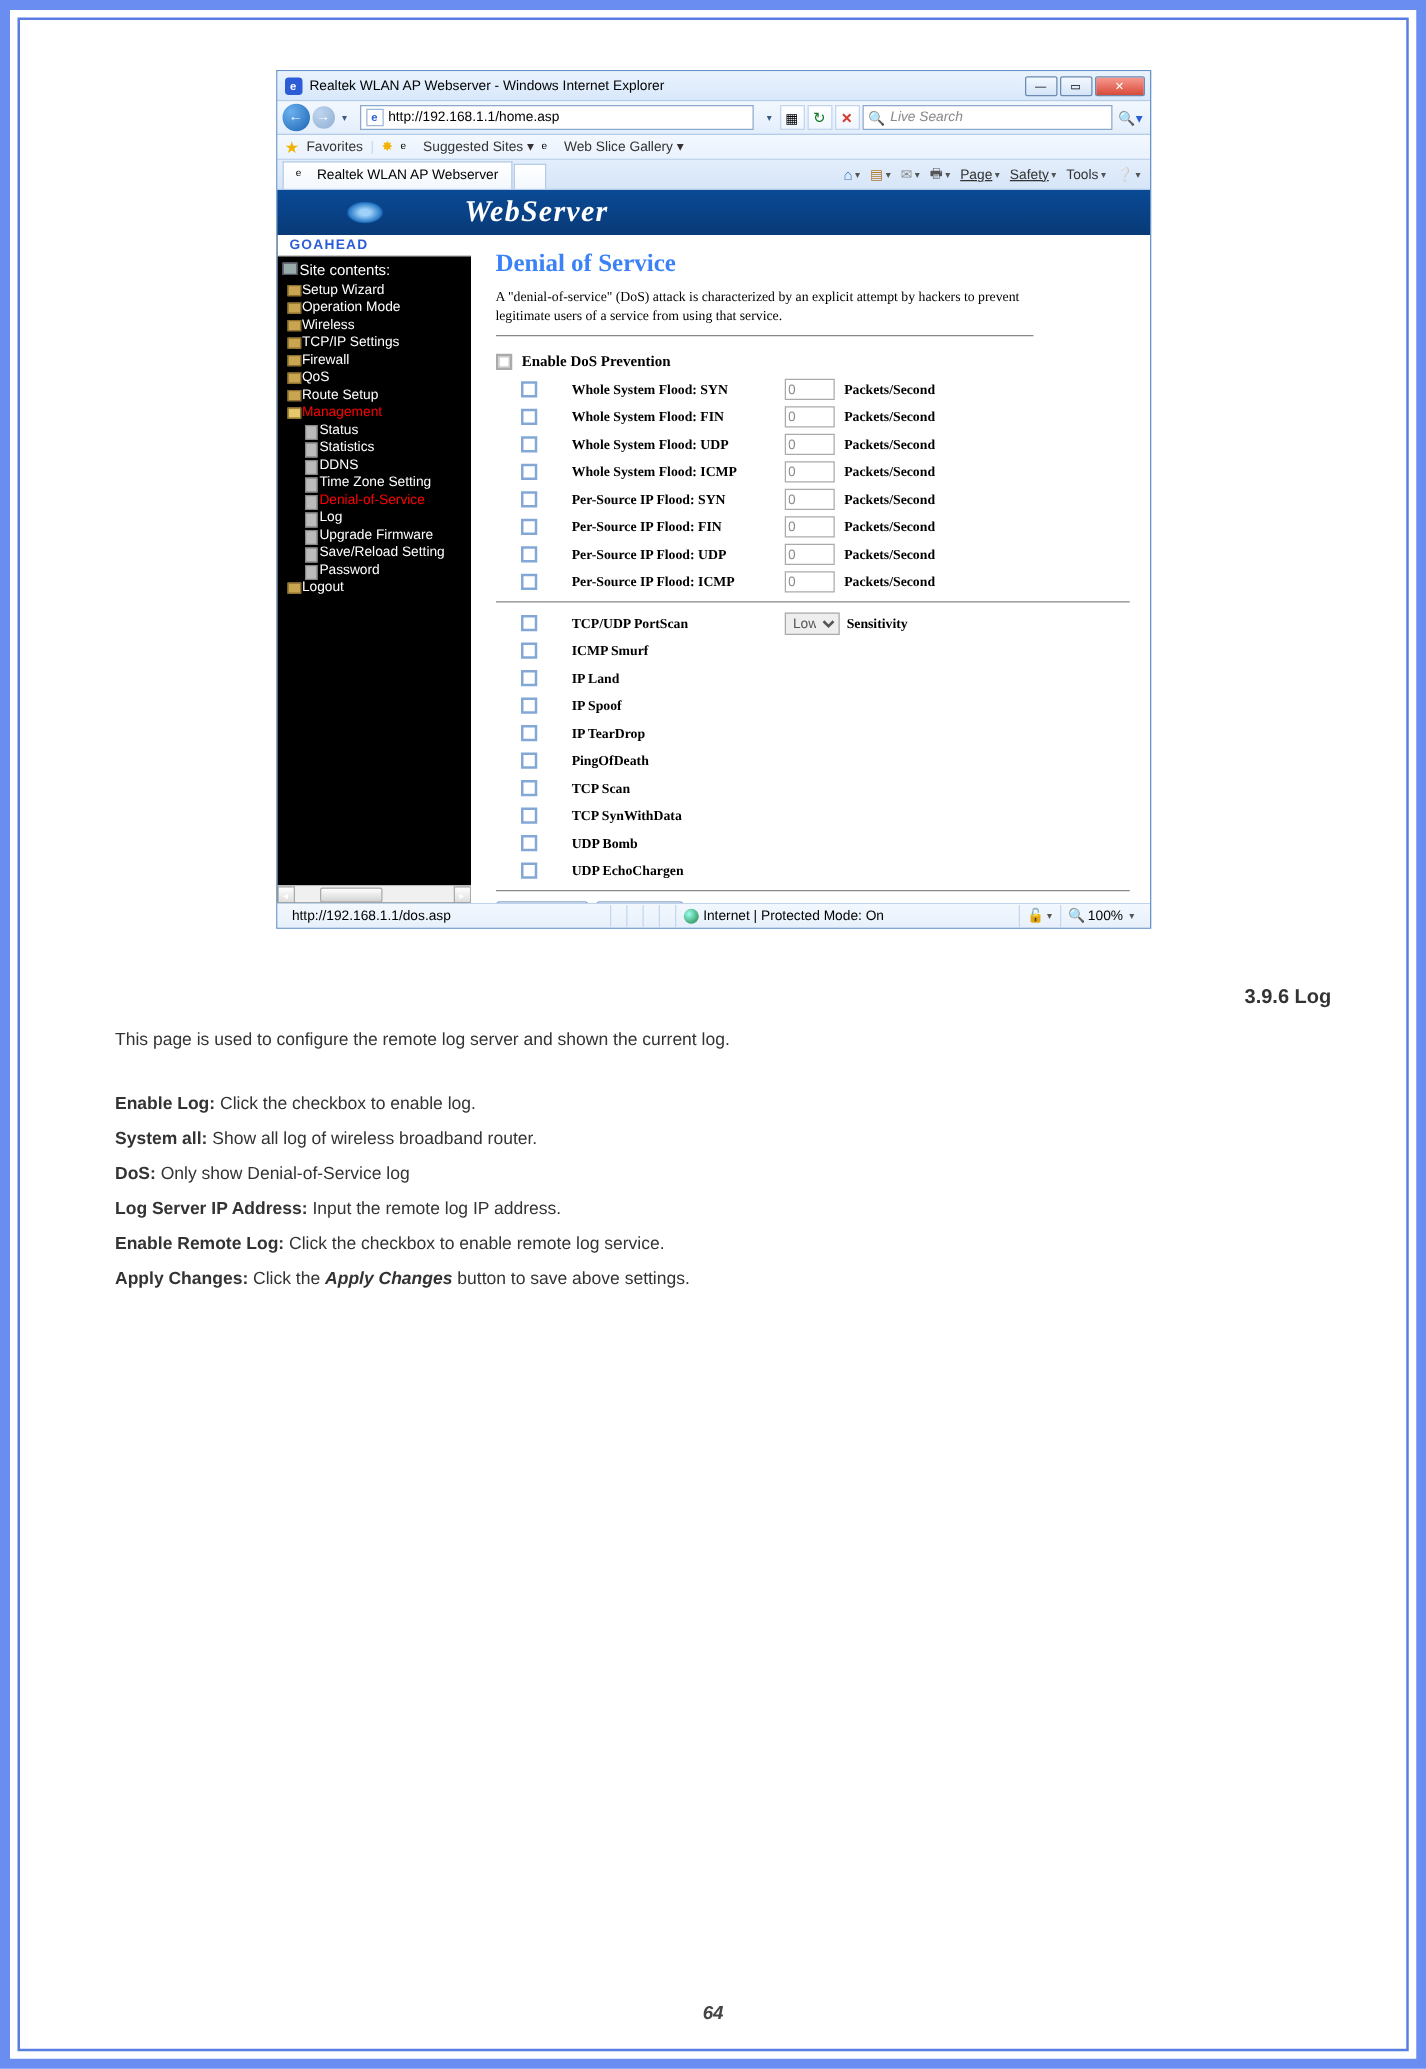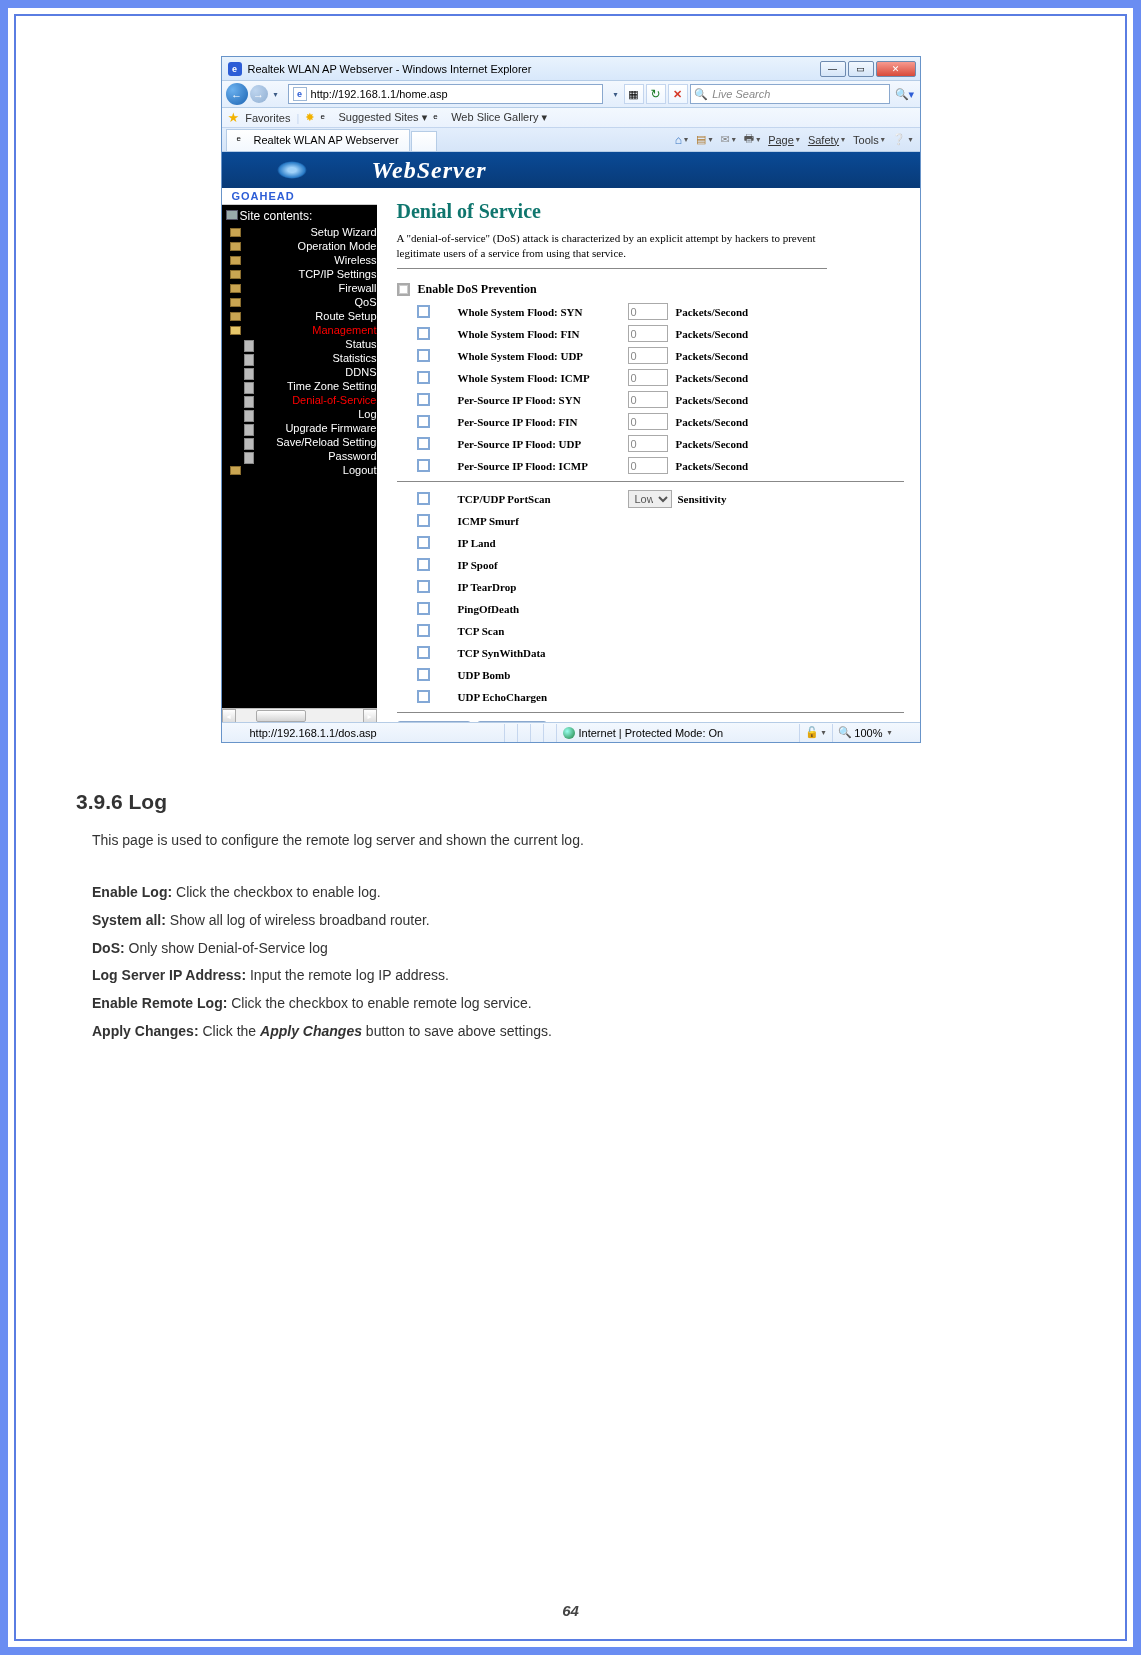--- a/index.html
+++ b/index.html
@@ -56,59 +56,59 @@
   .app-logo { width:140px; height:36px; background:linear-gradient(#0a4a96,#083a77); display:flex; align-items:center; justify-content:center;}
   .logo-swirl { width:30px;height:18px;background:radial-gradient(ellipse at center,#9fd1f9 20%,#2a7cc8 60%,transparent 70%); border-radius:50%;}
   .app-header-title { font-family:'Times New Roman',serif; font-size:24px; font-style:italic; font-weight:bold; letter-spacing:1px; padding-left:10px;}
   .app-body { display:flex; height:calc(100% - 36px);}
 
   .sidebar { width:155px; background:#000; color:#fff; font-size:11px; overflow:hidden; position:relative;}
   .goahead { color:#2d5dd6; background:#fff; font-weight:bold; font-size:11px; letter-spacing:1px; padding:2px 0 2px 10px; border-bottom:1px solid #ccc;}
   .tree { padding:2px 0 0 4px; line-height:14px;}
   .tree-title { color:#fff; font-weight:normal; font-size:12px; padding:2px 0 2px 14px; position:relative;}
   .tree-title::before{content:""; position:absolute; left:0;top:3px; width:10px;height:8px;background:#9aa; border:1px solid #556;}
-  .tree-item { padding-left:16px; position:relative; white-space:nowrap;text-align:right;}
+  .tree-item { padding-left:16px; position:relative; white-space:nowrap;}
   .tree-item.sub { padding-left:30px;}
   .tree-item::before { content:""; position:absolute; left:4px; top:3px; width:9px; height:7px; background:#c9a552; border:1px solid #8a6d2e;}
   .tree-item.folder::before { background:#c9a552;}
   .tree-item.folder-open::before { background:#e6c76a;}
   .tree-item.mgmt { color:#f00;}
   .tree-item.dos { color:#f00;}
   .tree-item.sub::before { left:18px; background:#bbb; border-color:#888; width:8px; height:10px;}
   .sidebar-scroll{position:absolute;bottom:0;left:0;right:0;height:14px;background:#eee;border-top:1px solid #bbb;display:flex;}
   .sidebar-scroll .sarrow{width:14px;height:14px;background:linear-gradient(#fff,#ddd);border:1px solid #aaa;font-size:8px;display:flex;align-items:center;justify-content:center;}
   .sidebar-scroll .strack{flex:1;background:#f0f0f0;}
   .sidebar-scroll .sthumb{width:50px;height:12px;margin:1px 0 0 20px;background:linear-gradient(#fff,#d5d5d5);border:1px solid #aaa;border-radius:2px;}
 
   .main { flex:1; background:#fff; padding:12px 16px 10px 20px; overflow-y:auto; font-family:'Times New Roman',serif; position:relative;}
-  .main h1 { font-size:20px; color:#0f766e; font-weight:bold; margin:0 0 8px 0; font-family:'Times New Roman',serif;}
+  .main h1 { font-size:20px; color:#3b82f6; font-weight:bold; margin:0 0 8px 0; font-family:'Times New Roman',serif;}
   .main .intro { font-size:11px; color:#000; width:430px; line-height:1.4; padding-bottom:6px; border-bottom:1px solid #888; margin-bottom:10px; font-family:'Times New Roman',serif;}
   .form-row { display:flex; align-items:center; height:22px; font-size:11px;}
   .chk { width:13px; height:13px; border:2px solid #83a8d6; background:#fff; margin-right:8px; display:inline-block;}
   .chk.grey { border-color:#aaa; box-shadow:inset 0 0 0 1px #ccc;}
   .form-heading { font-weight:bold; font-size:12px;}
   .form-label { font-weight:bold; font-size:11px; width:170px; margin-left:20px;}
   .form-label.noinput{width:auto;}
   .num-input { width:40px; height:17px; border:1px solid #aaa; background:#fff; color:#888; padding:0 2px; font-size:11px; margin-right:8px;}
   .unit-label { font-weight:bold; font-size:11px;}
   .sel {width:44px;height:18px;border:1px solid #aaa;background:#eee;font-size:11px;color:#555;padding:0 2px;margin-right:6px;}
   .btn { background:linear-gradient(#fbfdff,#e8f0f9); border:1px solid #8aa8ce; border-radius:3px; font-size:11px; padding:2px 10px; margin-right:6px; font-family:Tahoma,sans-serif;}
   .form-section{border-bottom:1px solid #888; padding-bottom:4px; margin-bottom:6px;}
   .form-group{margin-left:0px;}
 
-  .statusbar { background:linear-gradient(#f3f8fe,#e7f0fb); border-top:1px solid #b5cce6; height:20px; display:flex; align-items:center; padding:0 22px; font-size:11px;}
+  .statusbar { background:linear-gradient(#f3f8fe,#e7f0fb); border-top:1px solid #b5cce6; height:20px; display:flex; align-items:center; padding:0 6px; font-size:11px;}
   .statusbar .seg { border-left:1px solid #c5d6ee; height:18px; display:inline-flex; align-items:center; padding:0 6px;}
   .statusbar .seg.first{border-left:none; flex:0 0 260px;}
   .globe{width:12px;height:12px;background:radial-gradient(circle at 35% 35%,#9fe,#1a7e3a);border-radius:50%;margin-right:4px;}
   .statusbar .fill{flex:1;}
   .zoom-icn{color:#2d7fd6;margin-right:2px;}
 
   
   .doc-section { font-family:Verdana, sans-serif; color:#333; margin:40px 0 0 0; font-size:14px; line-height:1.85;}
-  .doc-section h2 { font-size:21px; font-weight:bold; color:#333; margin:2px 0 6px 0;}
+  .doc-section h2 { font-size:16px; font-weight:bold; color:#333; margin:2px 0 6px 0;text-align:right;}
   .doc-section p { margin:2px 16px;}
   .doc-section .gap{height:22px;}
   .term { font-weight:bold;}
   .italic-bold { font-weight:bold; font-style:italic;}
 
   .page-num { position:absolute; bottom:20px; left:0; right:0; text-align:center; font-style:italic; font-weight:bold; font-size:15px; color:#444;}
 </style>
 </head>
 <body>
 

